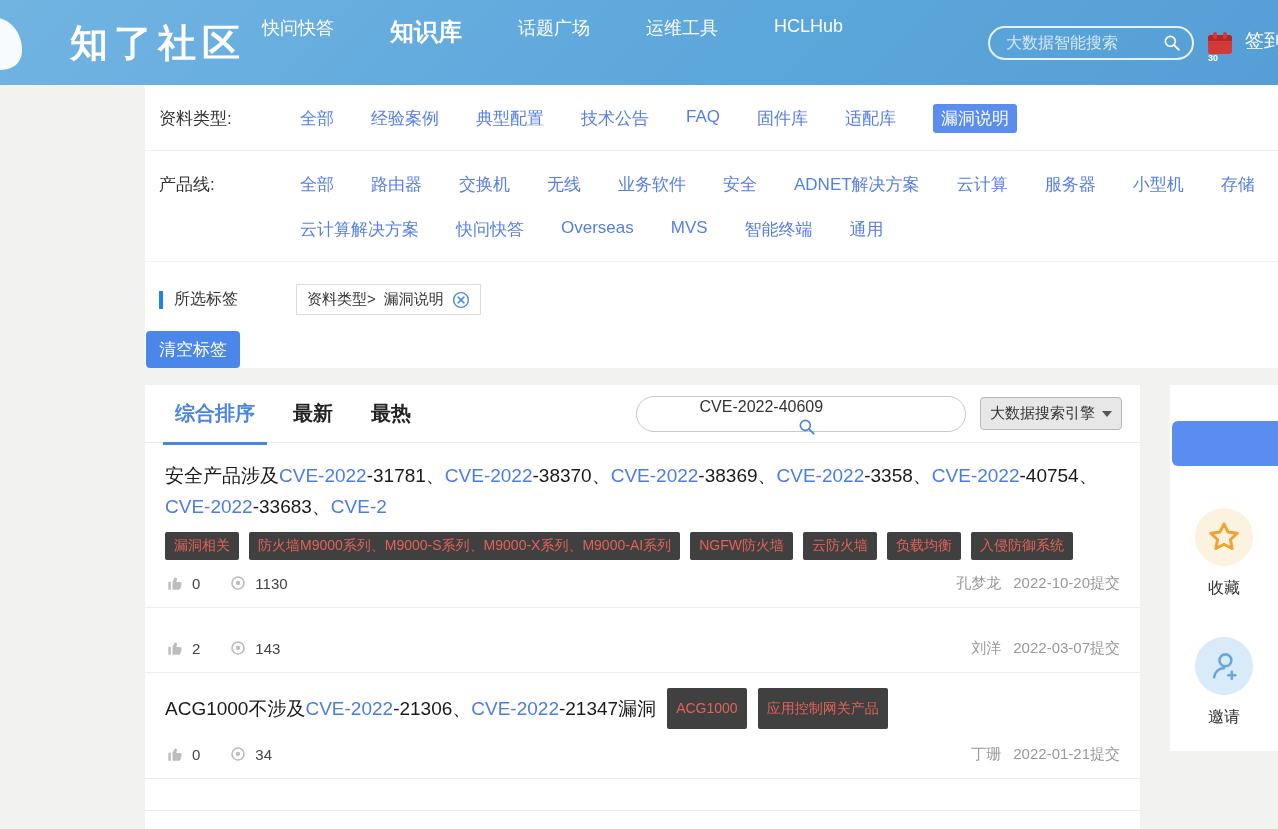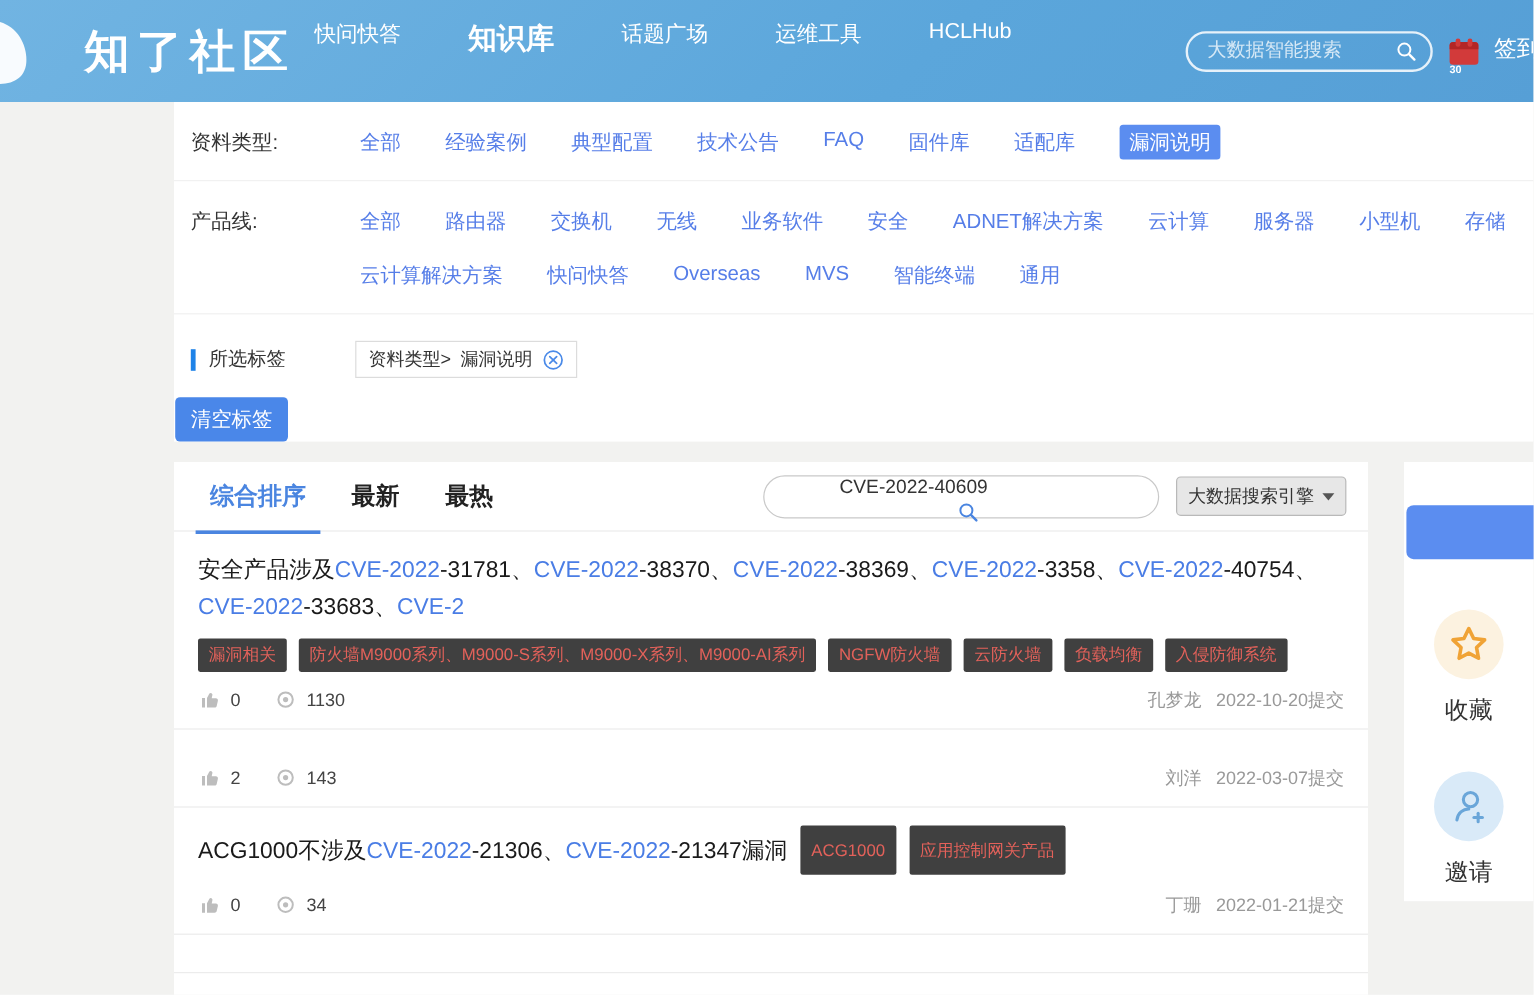--- a/index.html
+++ b/index.html
@@ -95,21 +95,21 @@
   .views-wrap{margin-left:28px;display:flex;align-items:center;}
   .meta-right{margin-left:auto;color:#999;font-size:15px;white-space:nowrap;}
   .meta-right .m-author{margin-right:12px;}
   .caret-bar{display:inline-block;width:1px;height:18px;background:#333;vertical-align:middle;margin-left:1px;}
   
   .sidebar{width:108px;flex:0 0 108px;margin-left:30px;background:#fff;height:366px;display:flex;flex-direction:column;align-items:center;}
   .sb-bluebtn{margin-top:36px;align-self:flex-start;margin-left:2px;width:116px;height:45px;background:#5b8df0;border-radius:6px;cursor:pointer;border:none;}
   .sb-circle{width:58px;height:58px;border-radius:50%;display:flex;align-items:center;justify-content:center;cursor:pointer;}
   .sb-fav{background:#fcf2e0;margin-top:42px;}
   .sb-inv{background:#d9eaf8;margin-top:38px;}
-  .sb-label{margin-top:12px;font-size:20px;color:#333;}
+  .sb-label{margin-top:12px;font-size:16px;color:#333;}
   .sb-fav svg{width:36px;height:36px;}
   .sb-inv svg{width:34px;height:34px;}
 </style>
 </head>
 <body>
 
 <div class="header">
   <svg class="logo-blob" viewBox="0 0 50 56">
     <path d="M25 2 C40 6 48 20 48 34 C48 48 38 54 25 54 C12 54 2 48 2 34 C2 20 10 6 25 2 Z" fill="#ffffff" opacity="0.95"></path>
   </svg>

